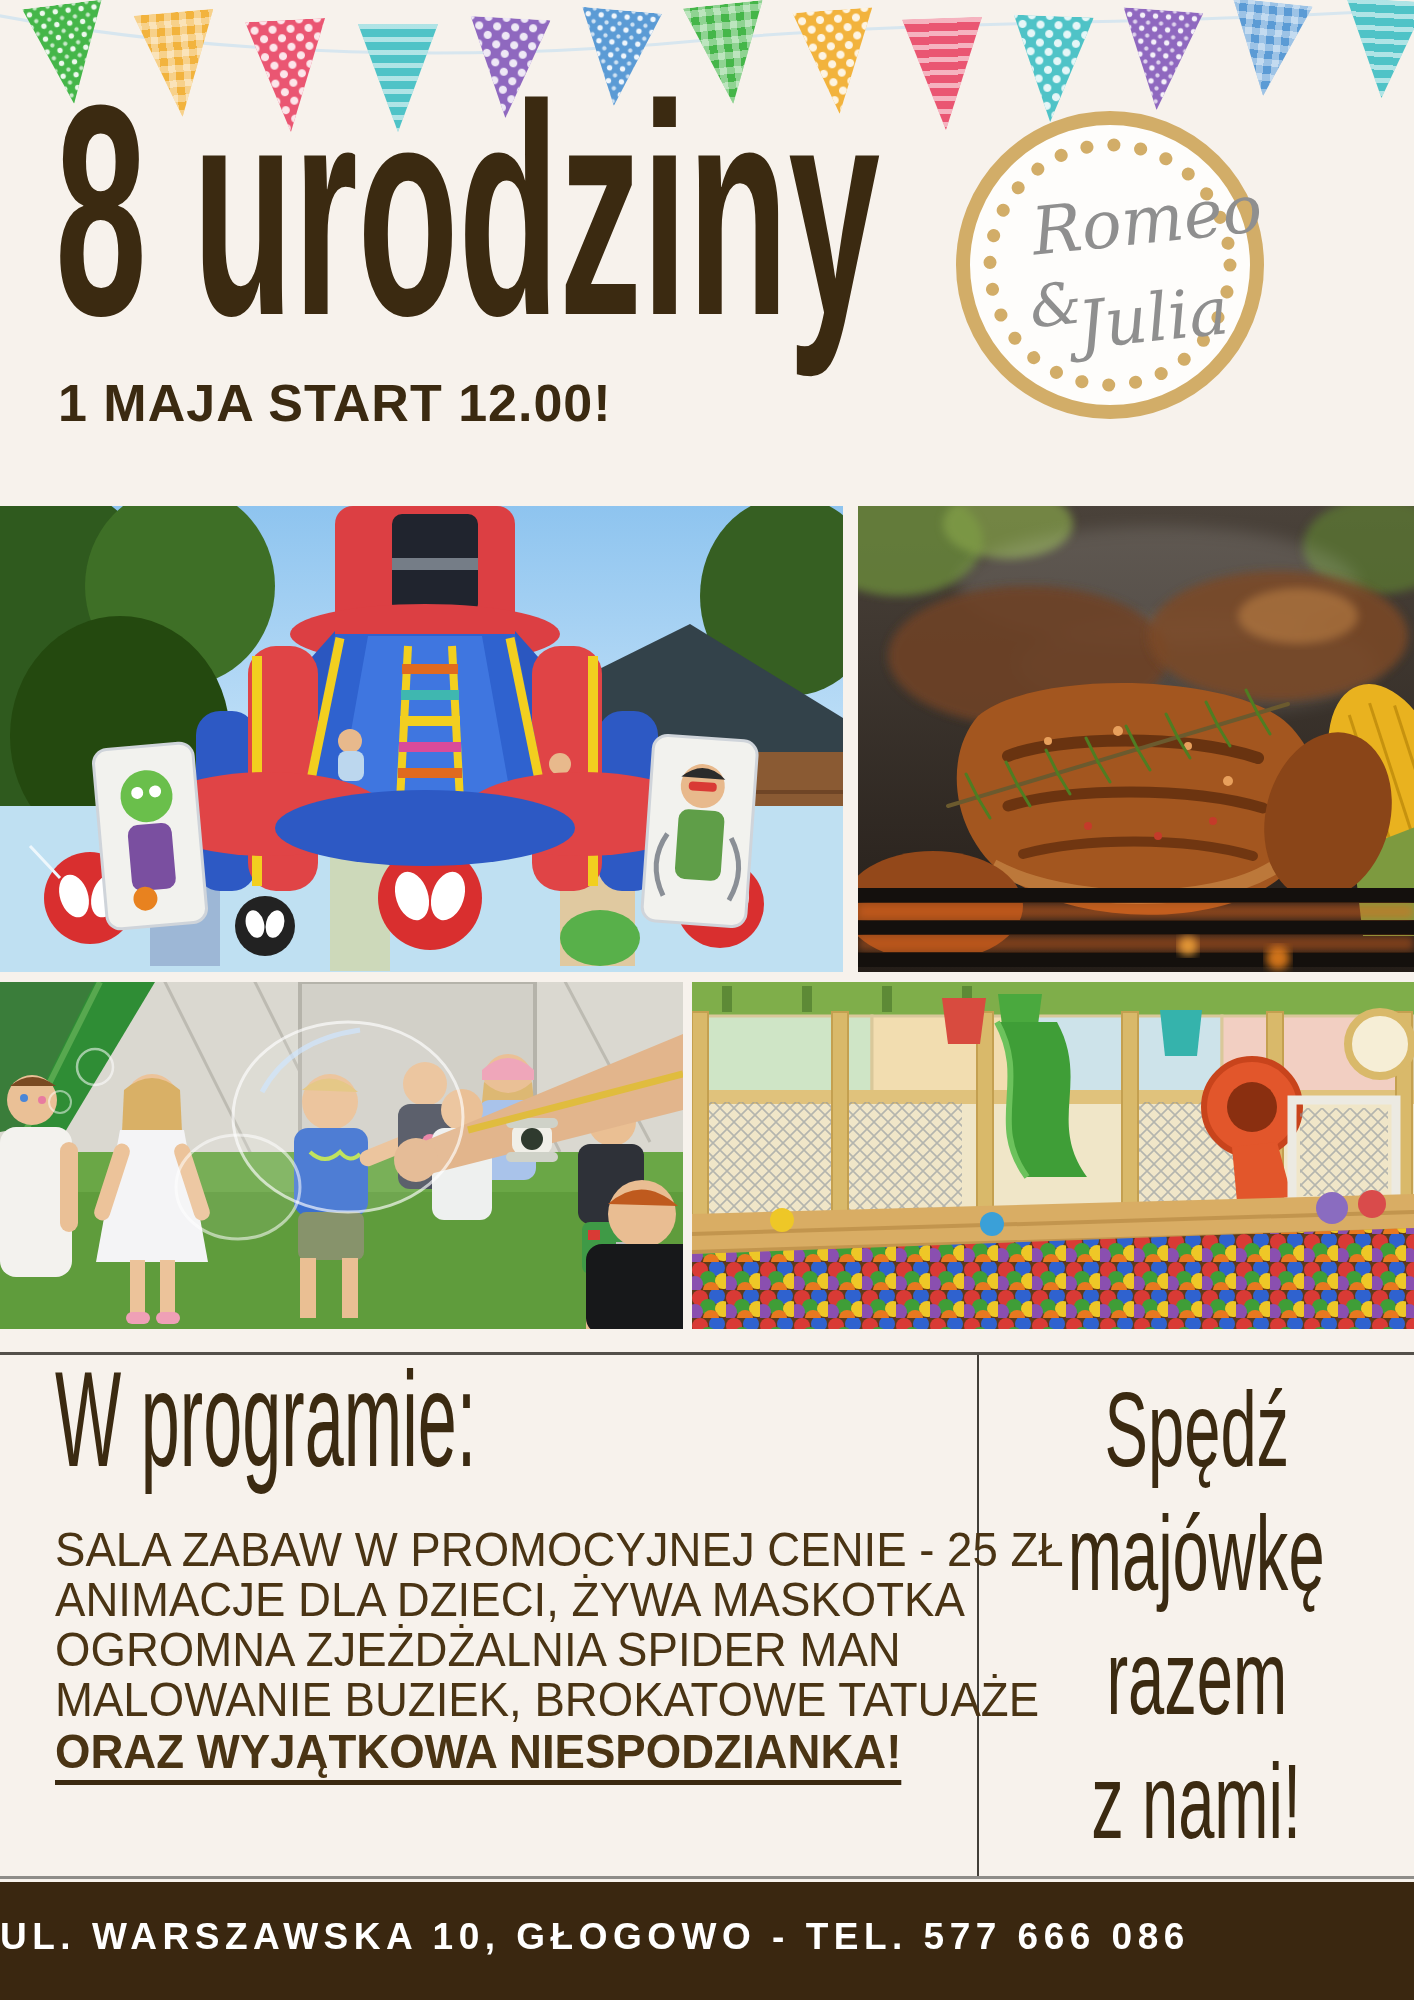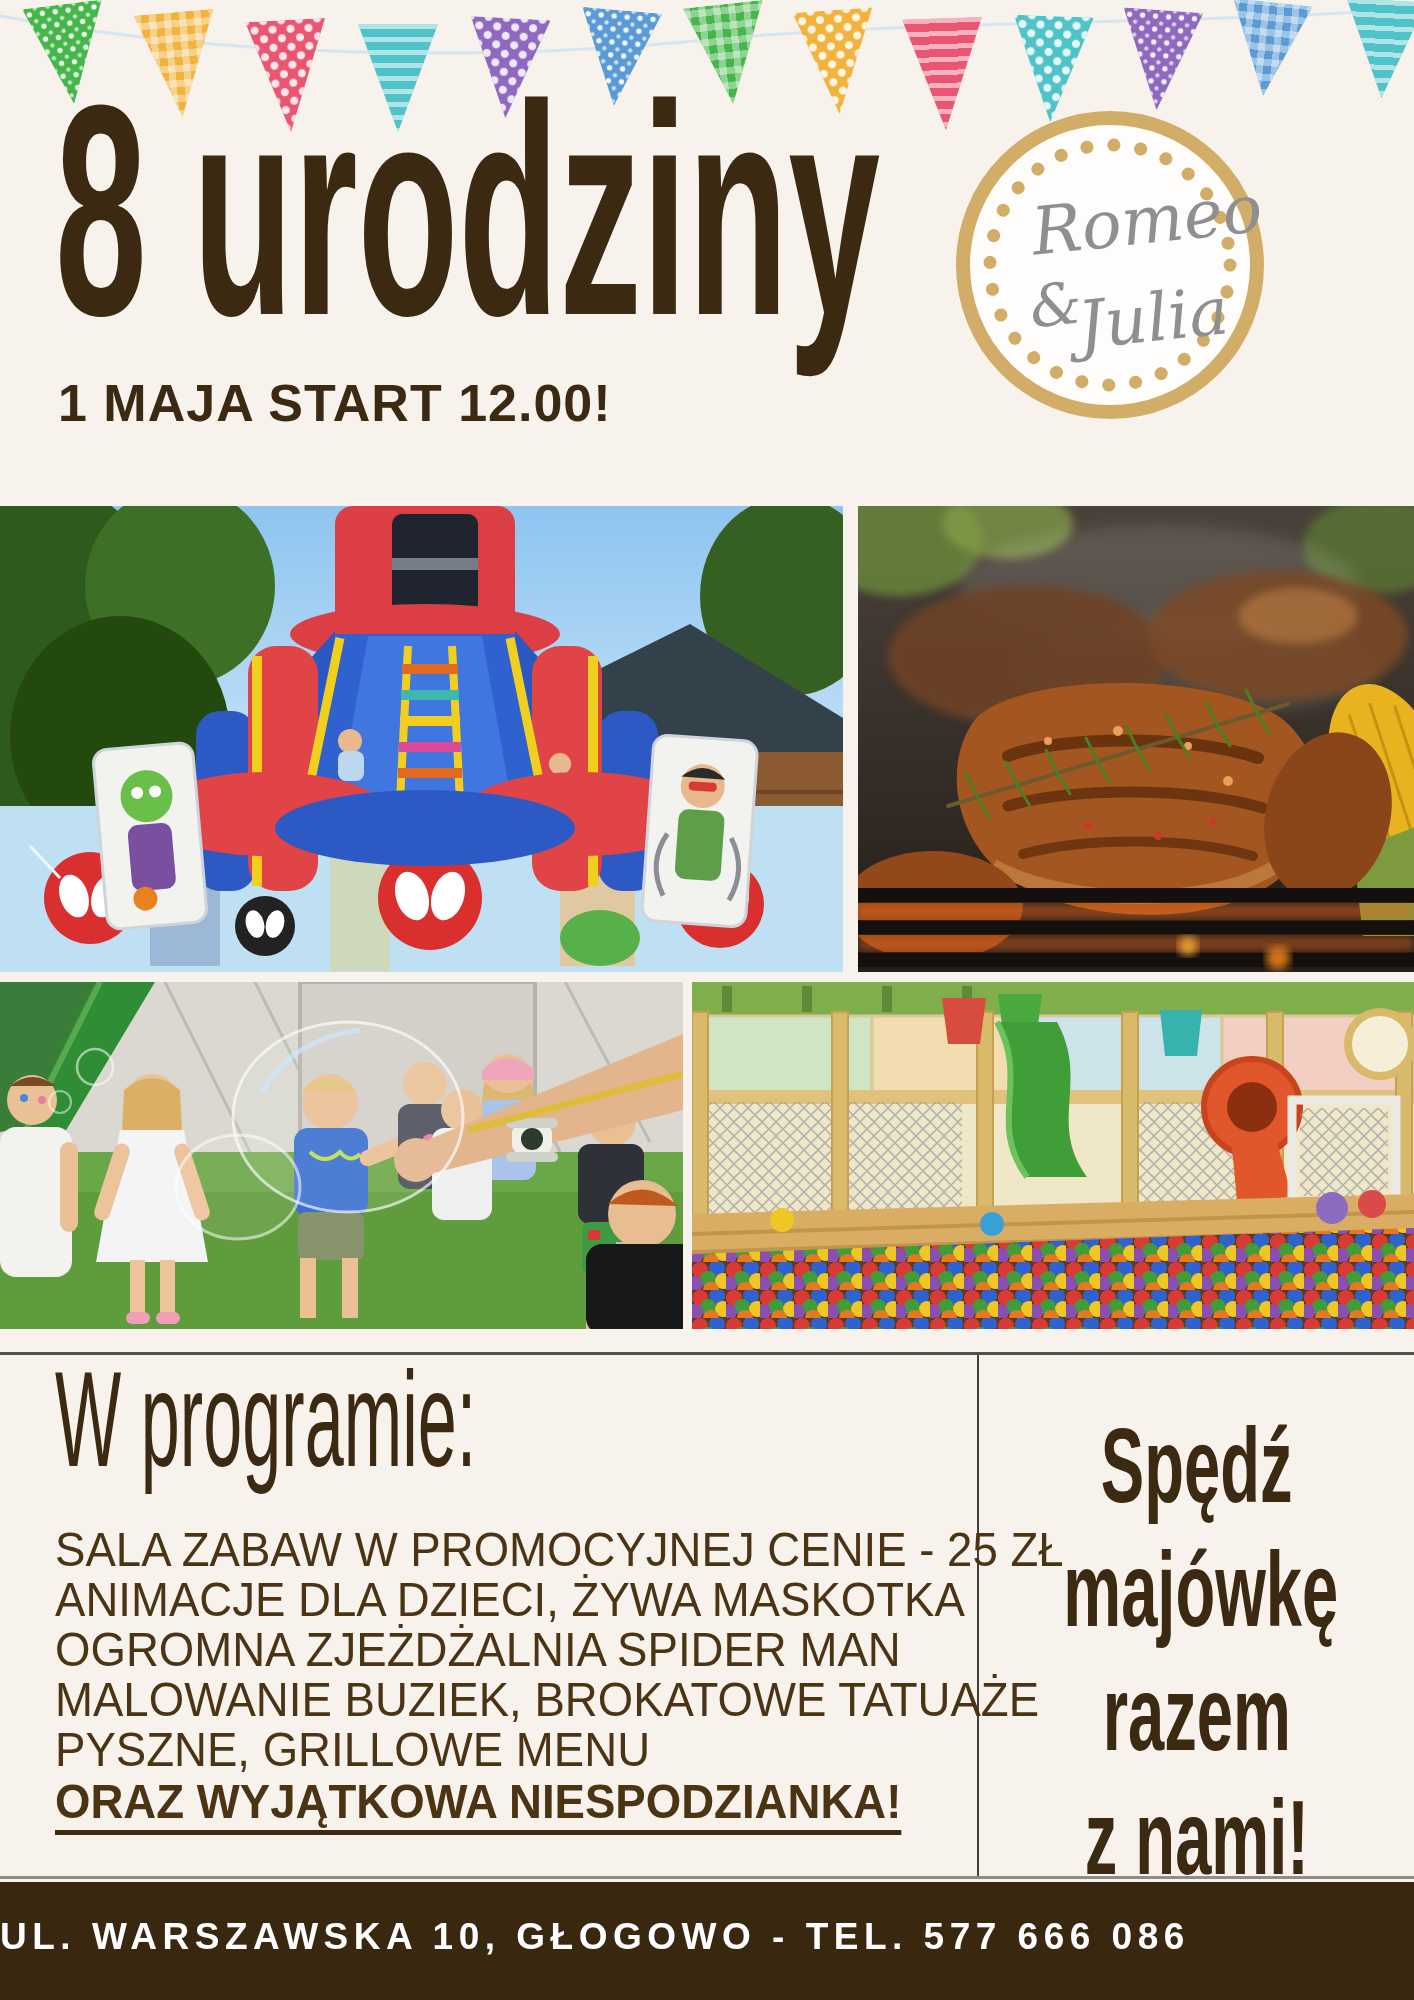--- a/index.html
+++ b/index.html
@@ -44,21 +44,21 @@
   
   .prog-head{position:absolute;left:55px;top:1352px;font-size:135px;line-height:135px;font-weight:normal;}
   .prog-head .cond{transform:scaleX(.52);}
   .prog-list{position:absolute;left:55px;top:1524px;font-size:49px;line-height:50px;color:#4a3414;}
   .prog-line{white-space:nowrap;}
   .prog-line .lcond{display:inline-block;transform:scaleX(.93);transform-origin:0 50%;white-space:nowrap;}
   .prog-highlight{font-weight:bold;margin-top:2px;}
   .prog-highlight .lcond{border-bottom:5px solid #3b2a11;padding-bottom:4px;}
 
   
-  .side{position:absolute;left:979px;top:1368px;width:435px;text-align:center;font-weight:bold;font-size:105px;line-height:124px;margin-top:36px;}
+  .side{position:absolute;left:979px;top:1368px;width:435px;text-align:center;font-weight:normal;font-size:105px;line-height:124px;}
   .side .cond{transform-origin:50% 50%;transform:scaleX(.62);}
 
   
   .footer{position:absolute;left:0;top:1882px;width:1414px;height:118px;background:#3a2710;}
   .footer-text{position:absolute;left:0;top:34px;width:100%;color:#ffffff;
                font-weight:bold;font-size:37px;letter-spacing:5.5px;white-space:nowrap;}
 </style>
 </head>
 <body>
 
@@ -417,21 +417,20 @@
   <div class="hr1" data-name="section-divider-top"></div>
   <div class="vline" data-name="column-divider"></div>
   <div class="hr2" data-name="section-divider-bottom"></div>
 
   <div class="prog-head" data-name="program-heading"><span class="cond">W programie:</span></div>
   <div class="prog-list" data-name="program-list">
     <div class="prog-line" data-name="program-item"><span class="lcond">SALA ZABAW W PROMOCYJNEJ CENIE - 25 ZŁ</span></div>
     <div class="prog-line" data-name="program-item"><span class="lcond">ANIMACJE DLA DZIECI, ŻYWA MASKOTKA</span></div>
     <div class="prog-line" data-name="program-item"><span class="lcond">OGROMNA ZJEŻDŻALNIA SPIDER MAN</span></div>
     <div class="prog-line" data-name="program-item"><span class="lcond">MALOWANIE BUZIEK, BROKATOWE TATUAŻE</span></div>
-    <div class="prog-line" data-name="program-item"><span class="lcond">PYSZNE, GRILLOWE MENU</span></div>
     <div class="prog-line prog-highlight" data-name="program-highlight"><span class="lcond">ORAZ WYJĄTKOWA NIESPODZIANKA!</span></div>
   </div>
 
   <div class="side" data-name="side-note">
     <div data-name="side-note-line"><span class="cond">Spędź</span></div>
     <div data-name="side-note-line"><span class="cond">majówkę</span></div>
     <div data-name="side-note-line"><span class="cond">razem</span></div>
     <div data-name="side-note-line"><span class="cond">z nami!</span></div>
   </div>
 

